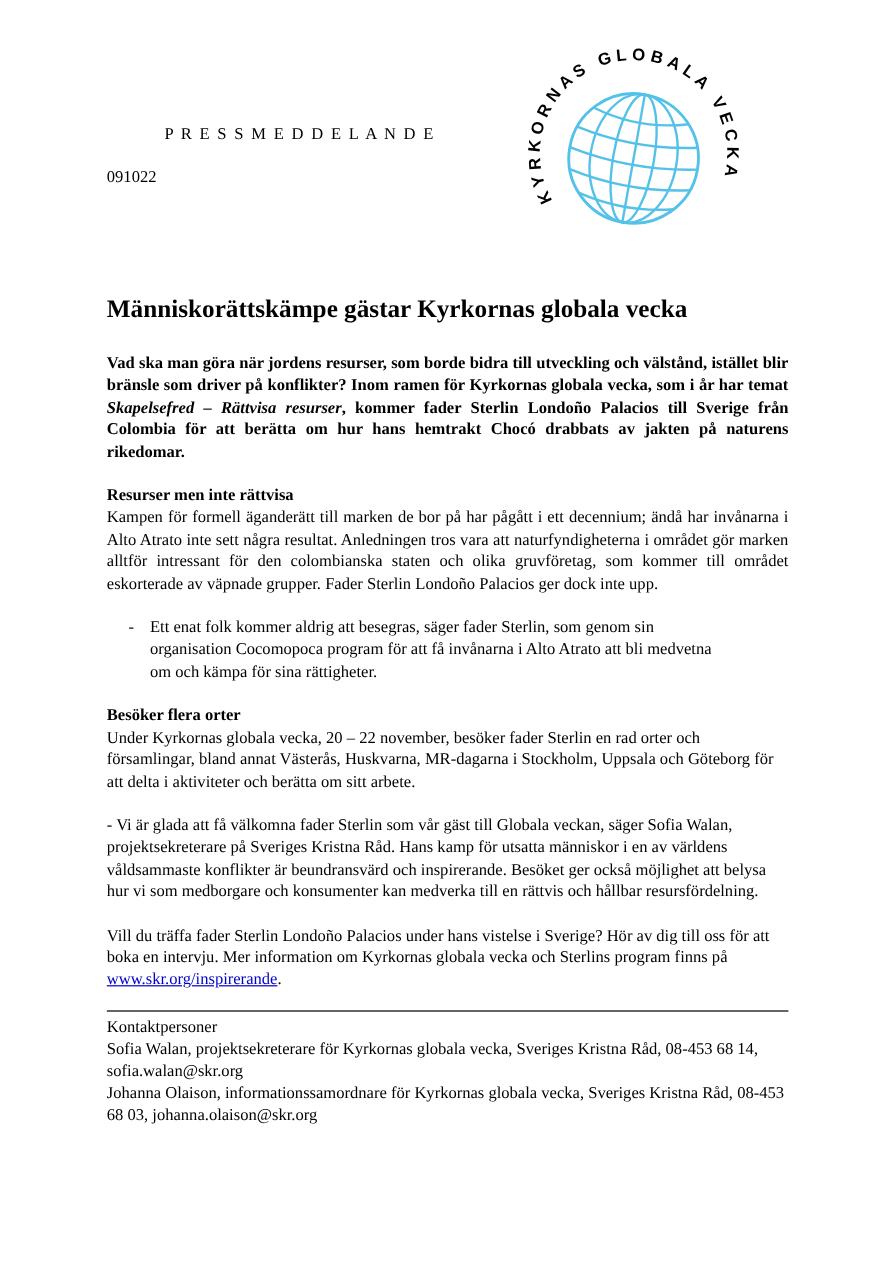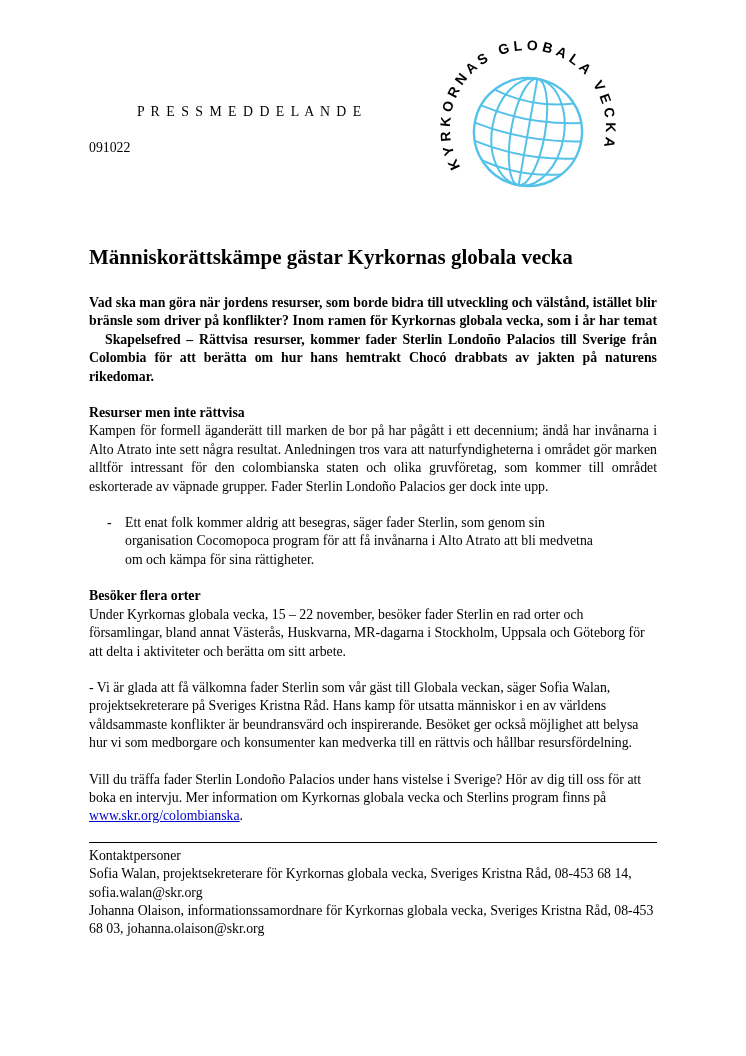--- a/index.html
+++ b/index.html
@@ -29,21 +29,21 @@
   }
 
   h1.title { font-size: 21px; font-weight: 700; margin: 88px 0 0 0; line-height: 26px; }
 
   p, .qtext, .footer-line, .footer-heading {
     font-size: 13.8px;
     line-height: 18.4px;
     margin: 0;
   }
   .intro { font-weight: 700; text-align: justify; margin-top: 24px; }
-  .bold-italic { font-weight: 700; margin-left: 16px; }
+  .bold-italic { font-style: italic; font-weight: 700; }
 
   h2.sec-heading { font-size: 13.8px; line-height: 18.4px; font-weight: 700; margin: 18px 0 0 0; }
   .sec-body { text-align: justify; }
 
   .quote { display: flex; margin: 18px 0 0 0; padding-left: 18px; padding-right: 55px; }
   .quote .dash { width: 18px; flex: 0 0 18px; font-size: 13.8px; line-height: 18.4px; }
   .quote .qtext { flex: 1; }
 
   .para { margin-top: 18px; }
 
@@ -91,25 +91,25 @@
 
     <h2 class="sec-heading">Resurser men inte rättvisa</h2>
     <p class="sec-body">Kampen för formell äganderätt till marken de bor på har pågått i ett decennium; ändå har invånarna i Alto Atrato inte sett några resultat. Anledningen tros vara att naturfyndigheterna i området gör marken alltför intressant för den colombianska staten och olika gruvföretag, som kommer till området eskorterade av väpnade grupper. Fader Sterlin Londoño Palacios ger dock inte upp.</p>
 
     <div class="quote">
       <span class="dash">-</span>
       <span class="qtext">Ett enat folk kommer aldrig att besegras, säger fader Sterlin, som genom sin organisation Cocomopoca program för att få invånarna i Alto Atrato att bli medvetna om och kämpa för sina rättigheter.</span>
     </div>
 
     <h2 class="sec-heading">Besöker flera orter</h2>
-    <p>Under Kyrkornas globala vecka, 15 – 22 november, besöker fader Sterlin en rad orter och församlingar, bland annat Västerås, Huskvarna, MR-dagarna i Stockholm, Uppsala och Göteborg för att delta i aktiviteter och berätta om sitt arbete.</p>
+    <p>Under Kyrkornas globala vecka, 20 – 22 november, besöker fader Sterlin en rad orter och församlingar, bland annat Västerås, Huskvarna, MR-dagarna i Stockholm, Uppsala och Göteborg för att delta i aktiviteter och berätta om sitt arbete.</p>
 
     <p class="para">- Vi är glada att få välkomna fader Sterlin som vår gäst till Globala veckan, säger Sofia Walan, projektsekreterare på Sveriges Kristna Råd. Hans kamp för utsatta människor i en av världens våldsammaste konflikter är beundransvärd och inspirerande. Besöket ger också möjlighet att belysa hur vi som medborgare och konsumenter kan medverka till en rättvis och hållbar resursfördelning.</p>
 
-    <p class="para"><span>Vill du träffa fader Sterlin Londoño Palacios under hans vistelse i Sverige? Hör av dig till oss för att boka en intervju. Mer information om Kyrkornas globala vecka och Sterlins program finns på </span><a class="link" href="#">www.skr.org/colombianska</a><span>.</span></p>
+    <p class="para"><span>Vill du träffa fader Sterlin Londoño Palacios under hans vistelse i Sverige? Hör av dig till oss för att boka en intervju. Mer information om Kyrkornas globala vecka och Sterlins program finns på </span><a class="link" href="#">www.skr.org/inspirerande</a><span>.</span></p>
 
     <div class="divider"></div>
     <div class="footer">
       <div class="footer-heading">Kontaktpersoner</div>
       <div class="footer-line">Sofia Walan, projektsekreterare för Kyrkornas globala vecka, Sveriges Kristna Råd, 08-453 68 14, sofia.walan@skr.org</div>
       <div class="footer-line">Johanna Olaison, informationssamordnare för Kyrkornas globala vecka, Sveriges Kristna Råd, 08-453 68 03, johanna.olaison@skr.org</div>
     </div>
   </div>
 
 </div>

